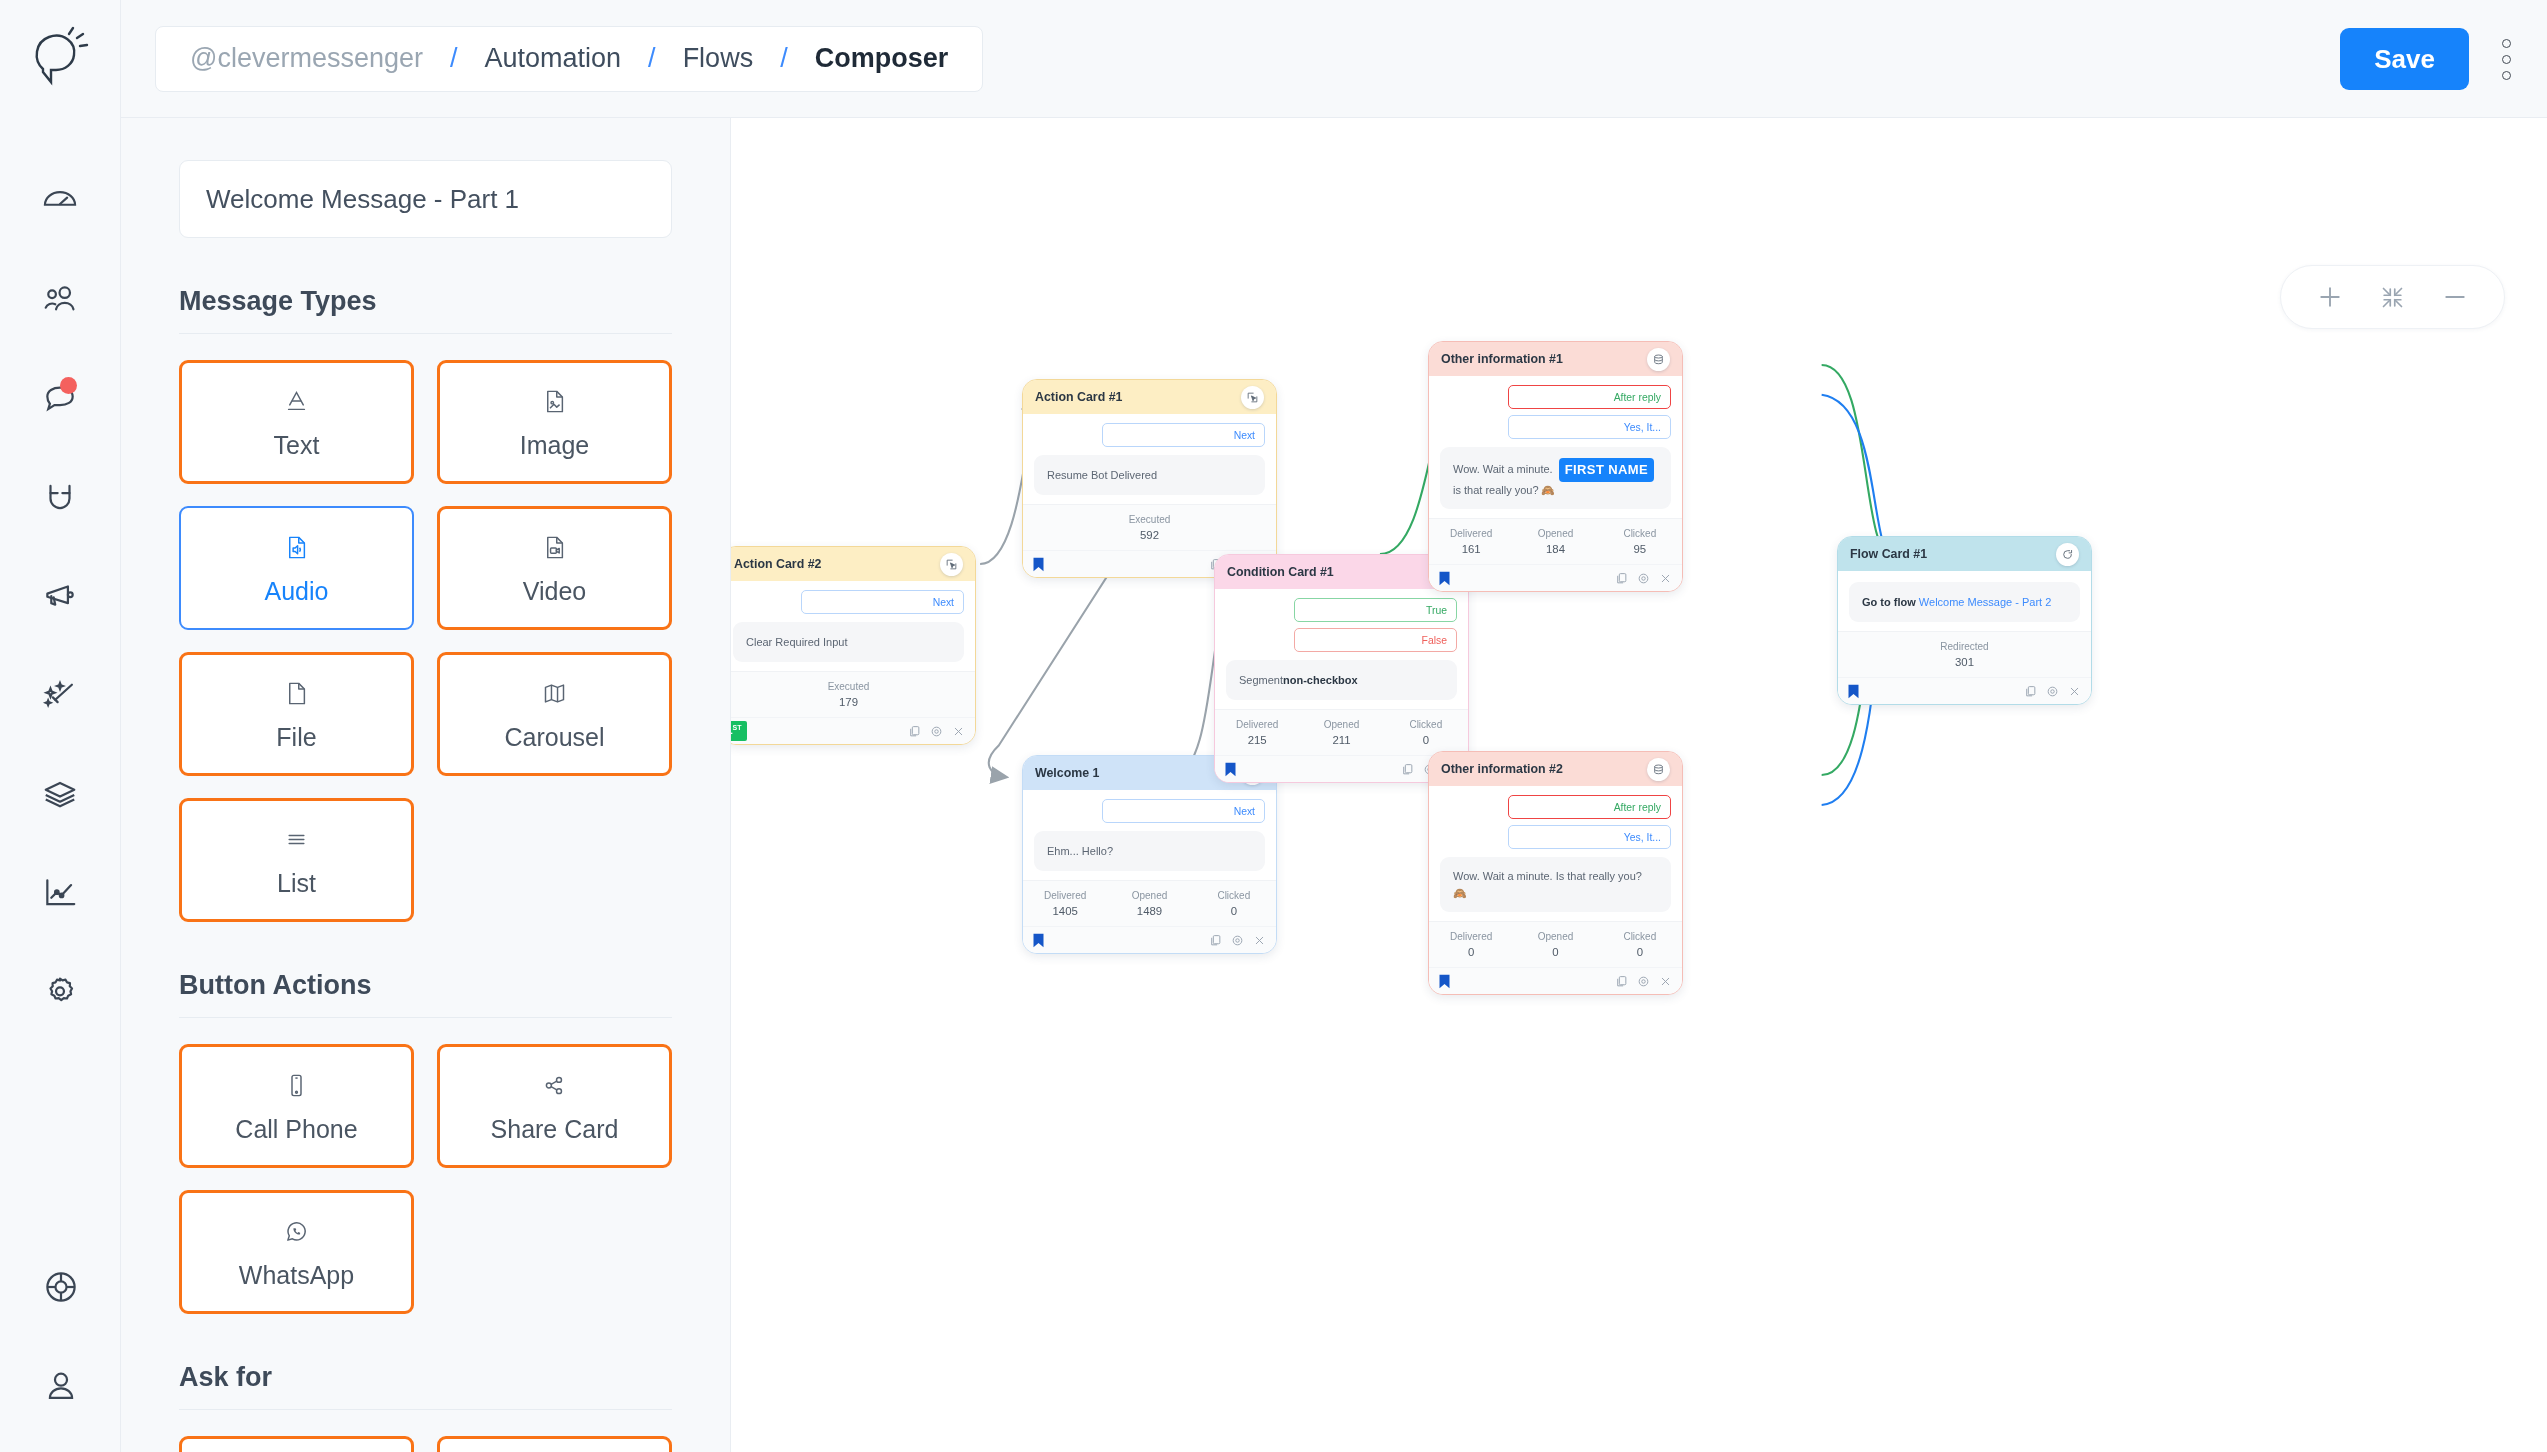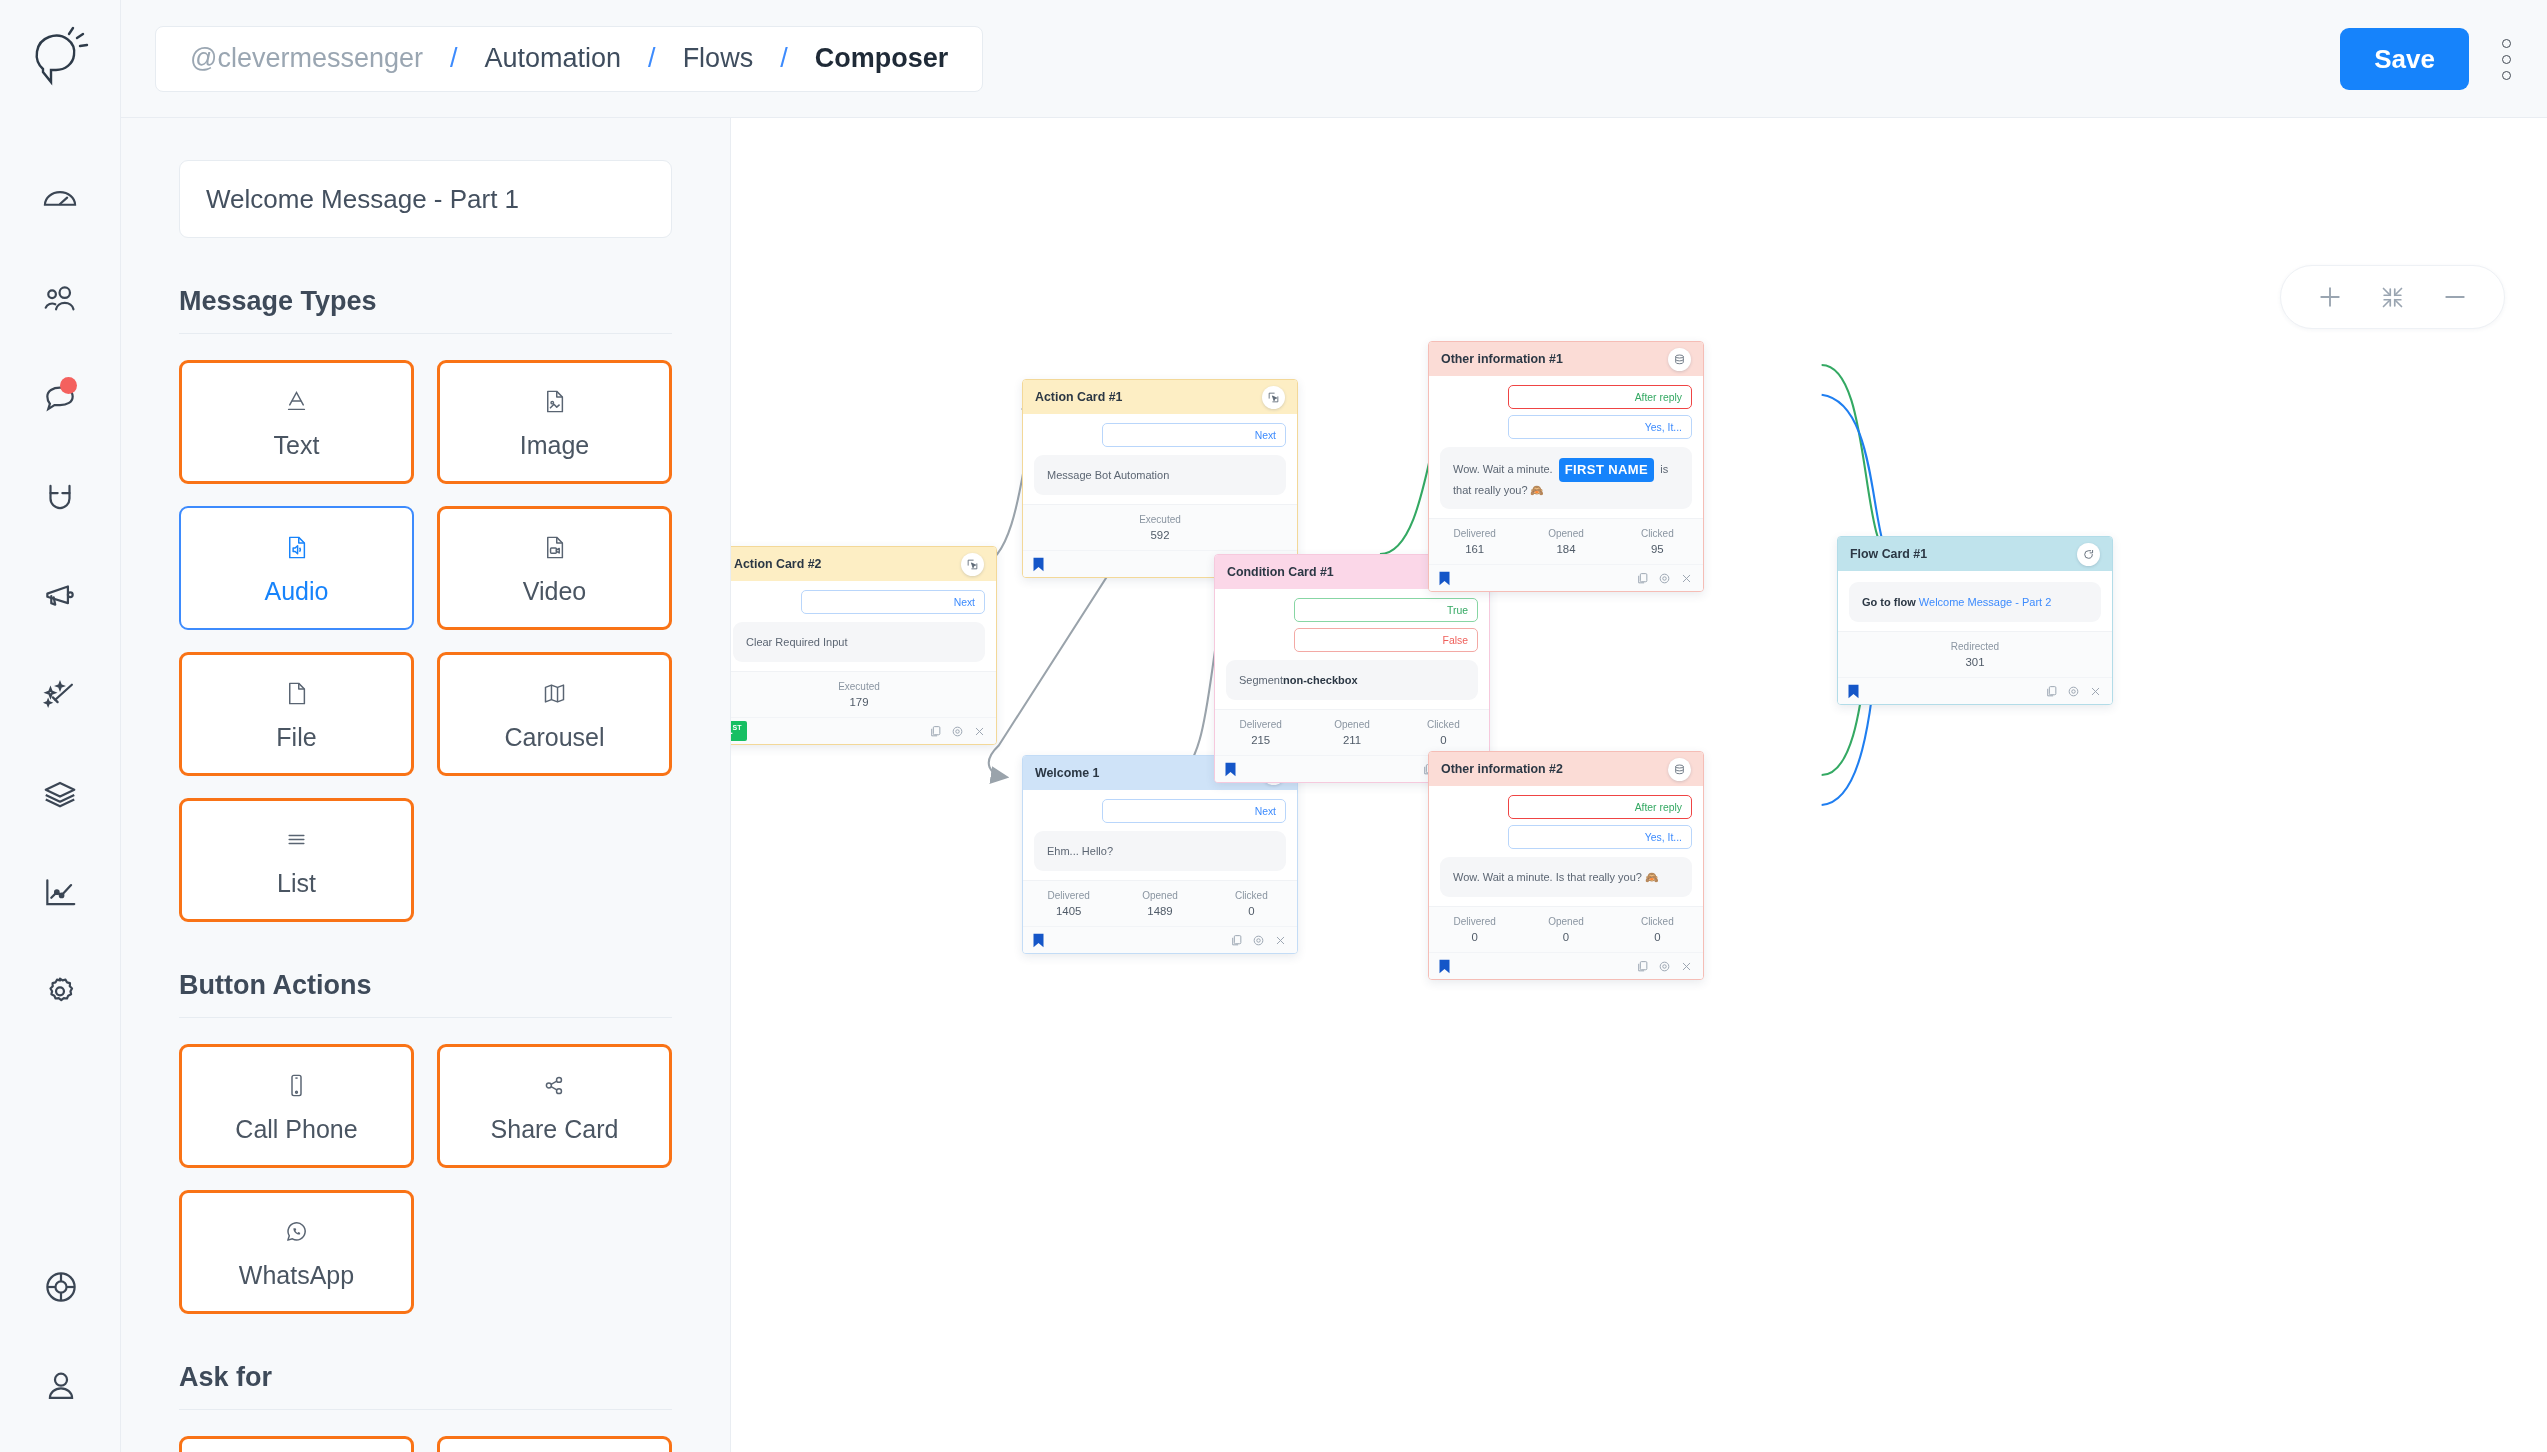--- a/index.html
+++ b/index.html
@@ -113,21 +113,21 @@
     display: flex; align-items: center; gap: 34px; padding: 0 34px;
     box-shadow: 0 1px 4px rgba(40,60,90,.05);
     z-index: 40;
   }
   .zc-btn { color: #9aa5b1; cursor: pointer; display:flex; align-items:center; justify-content:center; }
 
   svg.edges { position: absolute; left: 0; top: 0; width: 100%; height: 100%; z-index: 1; pointer-events: none; }
 
   
   .node {
-    position: absolute; width: 276px; border-radius: 4px;
+    position: absolute; width: 255px; border-radius: 15px;
     background: #fff; z-index: 10;
     box-shadow: 0 3px 10px rgba(40,60,90,.10);
     font-size: 11px;
     overflow: hidden;
   }
   .node .hd {
     height: 34px; display: flex; align-items: center; padding: 0 12px;
     font-size: 12.4px; font-weight: bold; color: #2b3744;
     justify-content: space-between;
   }
@@ -539,21 +539,21 @@
           <span>Action Card #1</span>
           <span class="hd-ico">
             <svg width="13" height="13" viewBox="0 0 24 24" fill="none" stroke="currentColor" stroke-width="1.6" stroke-linejoin="round">
               <path d="M4 4 L14 4 M4 4 L4 14 M20 10 L20 20 L10 20"></path>
                 <path d="M10 9 L18 13 L14.5 14.5 L13 18 Z" fill="currentColor"></path>
             </svg>
           </span>
         </div>
         <div class="body">
           <div class="port next">Next</div>
-          <div class="bubble">Message Bot Automation</div>
+          <div class="bubble">Resume Bot Delivered</div>
         </div>
         <div class="stats single">
           <div class="stat">
             <span class="k">Executed</span>
             <span class="v">592</span>
           </div>
         </div>
         <div class="foot">
           <span class="bookmark">
               <svg width="13" height="15" viewBox="0 0 14 18" fill="currentColor">

